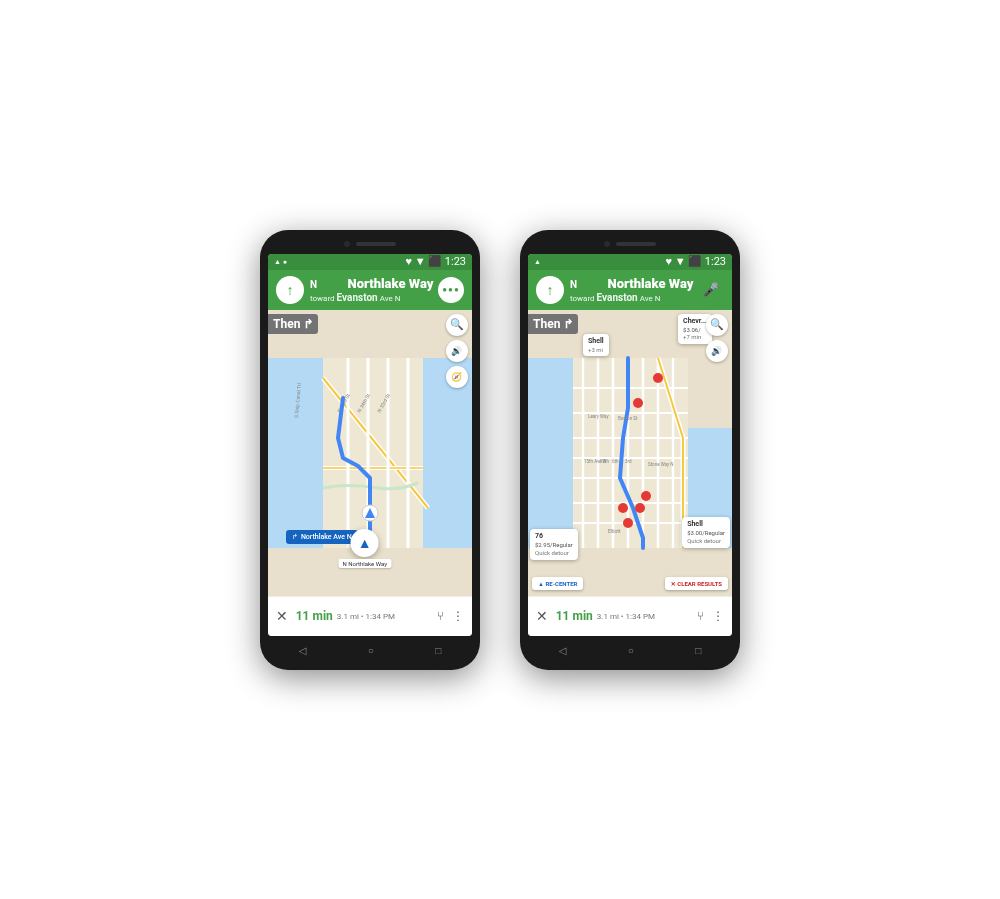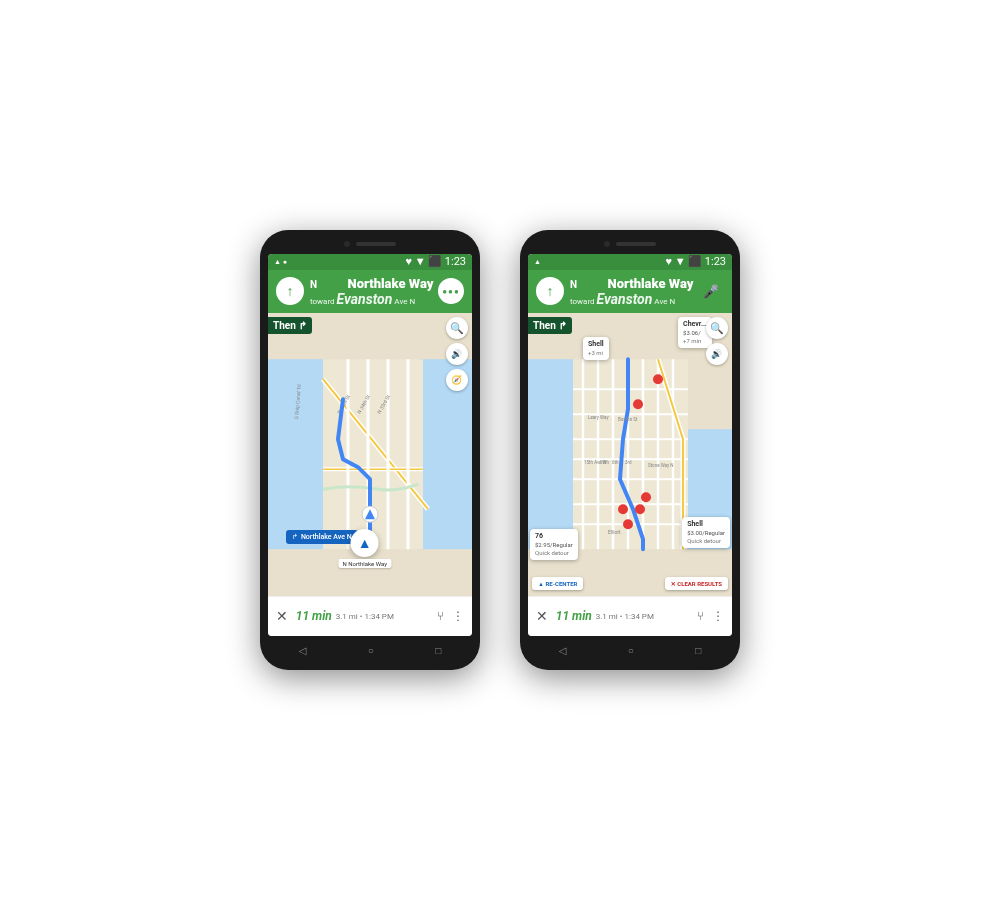--- a/index.html
+++ b/index.html
@@ -128,22 +128,21 @@
       margin-left: 28px;
     }
 
     .nav-toward {
       font-size: 8px;
       opacity: 0.9;
     }
 
     .nav-toward span.bold {
       font-weight: bold;
-      font-size: 14px;
-      font-style: italic;
+      font-size: 10px;
     }
 
     .nav-action-btn {
       width: 26px;
       height: 26px;
       background: white;
       border-radius: 50%;
       display: flex;
       align-items: center;
       justify-content: center;
@@ -160,23 +159,23 @@
     
     .map-svg {
       width: 100%;
       height: 100%;
     }
 
     .then-badge {
       position: absolute;
       top: 4px;
       left: 0;
-      background: #14532d;
+      background: #737373;
       color: white;
-      font-size: 10px;
+      font-size: 12px;
       padding: 3px 5px;
       border-radius: 0 3px 3px 0;
       display: flex;
       align-items: center;
       gap: 3px;
       font-weight: bold;
     }
 
     .map-search-btn {
       position: absolute;
@@ -284,21 +283,20 @@
     .bottom-close {
       color: #555;
       font-size: 14px;
       margin-right: 8px;
     }
 
     .bottom-time {
       color: #43A047;
       font-size: 12px;
       font-weight: bold;
-      font-style: italic;
     }
 
     .bottom-details {
       color: #777;
       font-size: 8px;
       margin-left: 4px;
     }
 
     .bottom-actions {
       margin-left: auto;

